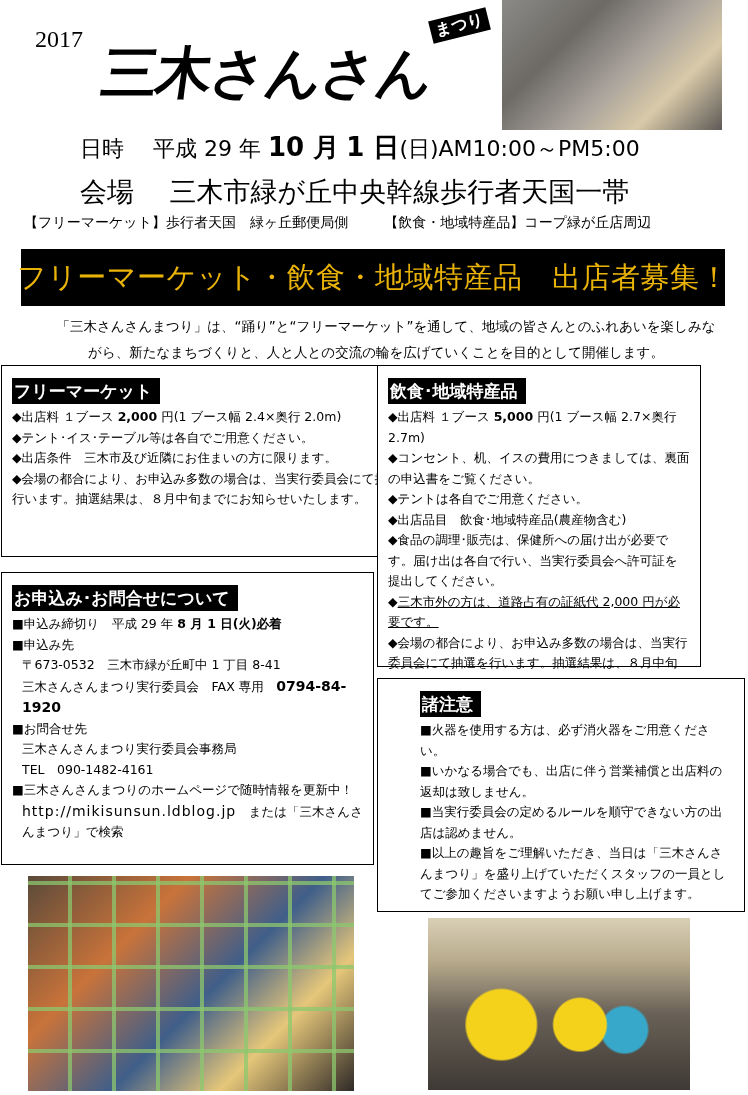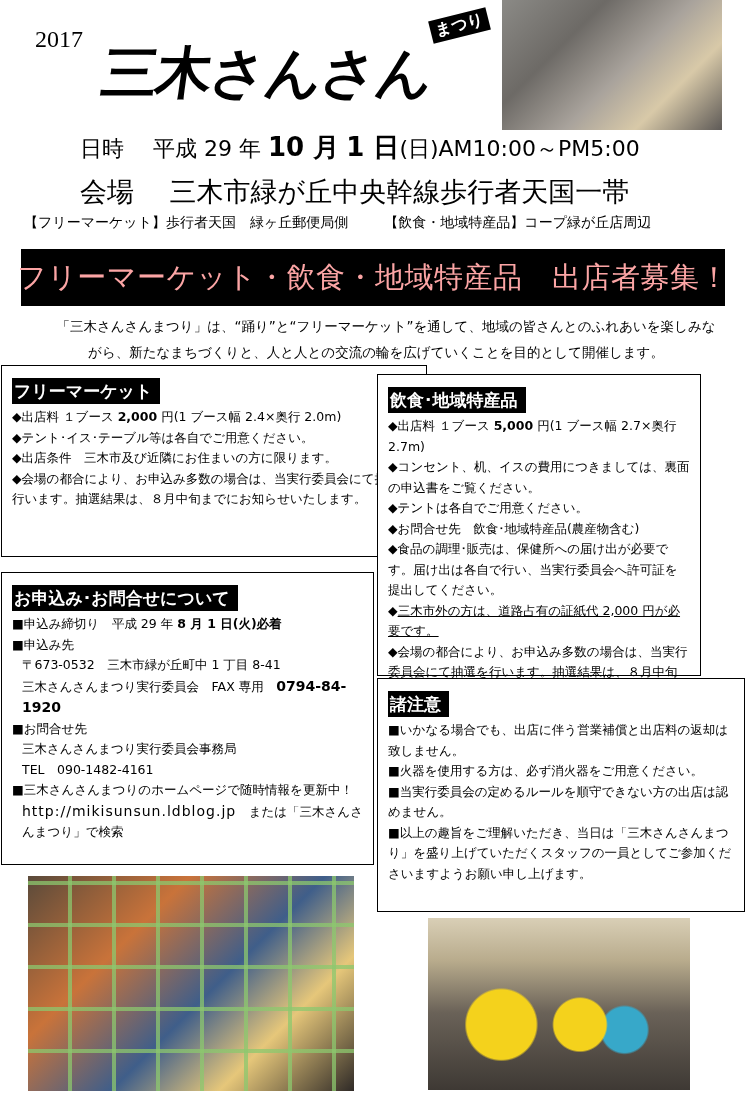--- a/index.html
+++ b/index.html
@@ -26,39 +26,39 @@
       radial-gradient(circle at 75% 65%, #37a8c9 0 10%, transparent 11%),
       linear-gradient(180deg, #d9cfb6 0%, #b8ab8c 25%, #6a6258 55%, #3e3934 100%); }
 
   .info-line { position: absolute; white-space: nowrap; }
   .date-line { left: 80px; top: 130px; font-size: 22px; }
   .date-line .big { font-size: 26px; font-weight: bold; }
   .venue-line { left: 80px; top: 174px; font-size: 27px; }
   .loc-line { left: 24px; top: 214px; font-size: 14px; }
   .loc-line .gap { display: inline-block; width: 36px; }
 
-  .banner { position: absolute; left: 21px; top: 249px; width: 704px; height: 57px; background: #000; color: #fca5a5;
+  .banner { position: absolute; left: 21px; top: 249px; width: 704px; height: 57px; background: #000; color: #eab308;
     font-size: 29px; display: flex; align-items: center; justify-content: center; white-space: nowrap; letter-spacing: 0.5px; }
 
   .intro { position: absolute; left: 36px; top: 313px; width: 680px; font-size: 13.5px; line-height: 26px; text-indent: 20px; text-align: center; }
 
   .box { position: absolute; border: 1px solid #000; background: #fff; font-size: 12.5px; line-height: 20.5px; }
   .box-head { display: inline-block; background: #000; color: #fff; font-size: 17px; font-weight: bold; padding: 2px 8px 2px 2px; margin: 12px 0 3px 10px; line-height: 22px; }
   .box-body { padding: 0 10px 0 10px; }
   .box-body p { position: relative; }
   .indent-sub { padding-left: 10px; }
   .bold { font-weight: bold; }
   .bolder { font-weight: bold; font-size: 14px; }
   .uline { text-decoration: underline; }
   .dotted { text-decoration: underline dotted; }
 
   #box-flea { left: 1px; top: 365px; width: 426px; height: 192px; }
-  #box-food { left: 377px; top: 374px; width: 324px; height: 302px; }
+  #box-food { left: 377px; top: 365px; width: 324px; height: 302px; }
   #box-apply { left: 1px; top: 572px; width: 373px; height: 293px; }
-  #box-notes { left: 377px; top: 678px; width: 368px; height: 234px; }
+  #box-notes { left: 377px; top: 678px; width: 368px; height: 234px; padding-left: 32px; }
 </style>
 </head>
 <body>
 
 <div class="year">2017</div>
 <div class="logo">
   <div class="logo-main">三木さんさん</div>
   <div class="logo-badge">まつり</div>
 </div>
 
@@ -93,21 +93,21 @@
     <p class="hang">◆会場の都合により、お申込み多数の場合は、当実行委員会にて抽選を行います。抽選結果は、８月中旬までにお知らせいたします。</p>
   </div>
 </div>
 
 <div class="box" id="box-food">
   <div class="box-head">飲食･地域特産品</div>
   <div class="box-body">
     <p><span>◆出店料 １ブース </span><span class="bold">5,000</span><span> 円(1 ブース幅 2.7×奥行 2.7m)</span></p>
     <p>◆コンセント、机、イスの費用につきましては、裏面の申込書をご覧ください。</p>
     <p>◆テントは各自でご用意ください。</p>
-    <p>◆お問合せ先　飲食･地域特産品(農産物含む)</p>
+    <p>◆出店品目　飲食･地域特産品(農産物含む)</p>
     <p>◆食品の調理･販売は、保健所への届け出が必要です。届け出は各自で行い、当実行委員会へ許可証を提出してください。</p>
     <p><span>◆</span><span class="uline">三木市外の方は、道路占有の証紙代 2,000 円が必要です。</span></p>
     <p>◆会場の都合により、お申込み多数の場合は、当実行委員会にて抽選を行います。抽選結果は、８月中旬までにお知らせいたします。</p>
   </div>
 </div>
 
 <div class="box" id="box-apply">
   <div class="box-head">お申込み･お問合せについて</div>
   <div class="box-body">
     <p><span>■申込み締切り　平成 29 年 </span><span class="bold">8 月 1 日(火)必着</span></p>
@@ -118,22 +118,22 @@
     <p class="indent-sub">三木さんさんまつり実行委員会事務局</p>
     <p class="indent-sub">TEL　090-1482-4161</p>
     <p>■三木さんさんまつりのホームページで随時情報を更新中！</p>
     <p class="indent-sub"><span style="font-size:14px;letter-spacing:1px;">http://mikisunsun.ldblog.jp</span><span>　または「三木さんさんまつり」で検索</span></p>
   </div>
 </div>
 
 <div class="box" id="box-notes">
   <div class="box-head">諸注意</div>
   <div class="box-body">
+    <p>■火器を使用する方は、必ず消火器をご用意ください。</p>
     <p>■いかなる場合でも、出店に伴う営業補償と出店料の返却は致しません。</p>
-    <p>■火器を使用する方は、必ず消火器をご用意ください。</p>
     <p>■当実行委員会の定めるルールを順守できない方の出店は認めません。</p>
     <p>■以上の趣旨をご理解いただき、当日は「三木さんさんまつり」を盛り上げていただくスタッフの一員としてご参加くださいますようお願い申し上げます。</p>
   </div>
 </div>
 
 <div class="photo photo-left">
   
 </div>
 <div class="photo photo-right">
   

